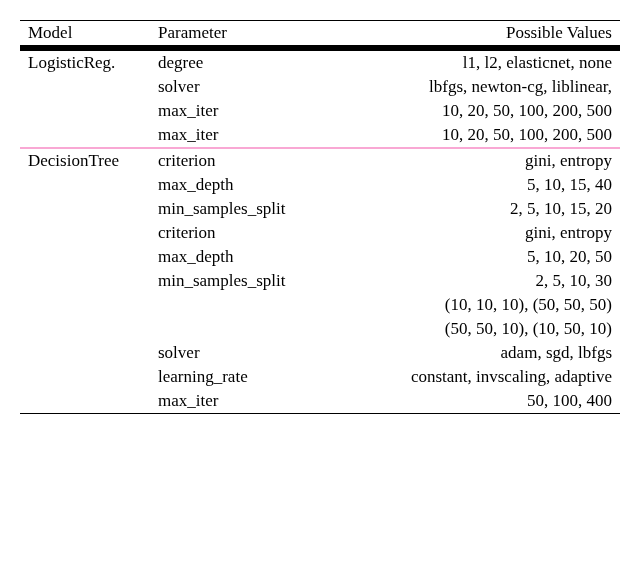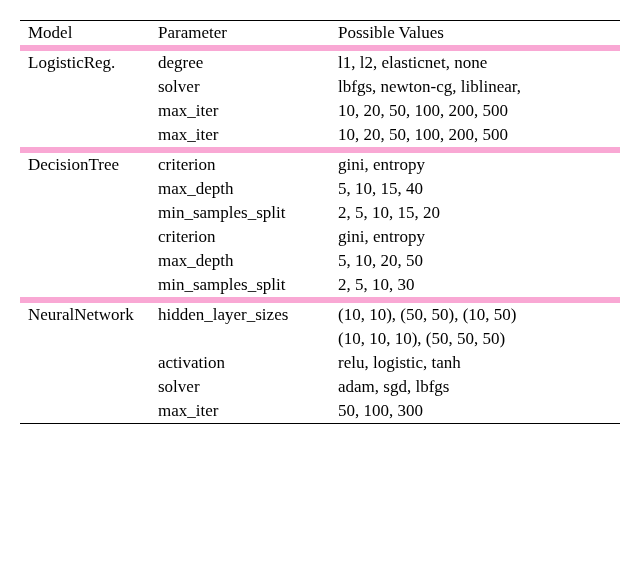--- a/index.html
+++ b/index.html
@@ -19,36 +19,37 @@
       font-size: 17px;
     }
     th, td {
       padding: 2px 8px;
       vertical-align: top;
       text-align: left;
     }
     th {
       font-weight: normal;
       border-top: 1px solid #000;
-      border-bottom: 4px solid #000000;
+      border-bottom: 6px solid #000000;
     }
     .group-start td {
-      border-top: 6px solid #f9a8d4;
+      border-top: 2px solid #f9a8d4;
     }
     .last-row td {
       border-bottom: 1px solid #000;
     }
     .col-model {
       width: 130px;
     }
     .col-param {
       width: 180px;
     }
     .col-values {
       width: 290px;
+      text-align: right;
     }
   </style>
 </head>
 <body>
 
 <table>
   <thead>
     <tr>
       <th class="col-model">Model</th>
       <th class="col-param">Parameter</th>
@@ -99,39 +100,39 @@
       <tr>
         <td class="col-model"></td>
         <td class="col-param">max_depth</td>
         <td class="col-values">5, 10, 20, 50</td>
       </tr>
       <tr>
         <td class="col-model"></td>
         <td class="col-param">min_samples_split</td>
         <td class="col-values">2, 5, 10, 30</td>
       </tr>
-      <tr class="group-start">
-        <td class="col-model">NeuralNetwork</td>
-        <td class="col-param">hidden_layer_sizes</td>
-        <td class="col-values">(10, 10), (50, 50), (10, 50)</td>
-      </tr>
       <tr>
         <td class="col-model"></td>
         <td class="col-param"></td>
         <td class="col-values">(10, 10, 10), (50, 50, 50)</td>
       </tr>
       <tr>
         <td class="col-model"></td>
-        <td class="col-param">activation</td>
-        <td class="col-values">relu, logistic, tanh</td>
+        <td class="col-param"></td>
+        <td class="col-values">(50, 50, 10), (10, 50, 10)</td>
       </tr>
       <tr>
         <td class="col-model"></td>
         <td class="col-param">solver</td>
         <td class="col-values">adam, sgd, lbfgs</td>
       </tr>
+      <tr>
+        <td class="col-model"></td>
+        <td class="col-param">learning_rate</td>
+        <td class="col-values">constant, invscaling, adaptive</td>
+      </tr>
       <tr class="last-row">
         <td class="col-model"></td>
         <td class="col-param">max_iter</td>
-        <td class="col-values">50, 100, 300</td>
+        <td class="col-values">50, 100, 400</td>
       </tr>
     </tbody>
 </table>
 
 </body></html>

